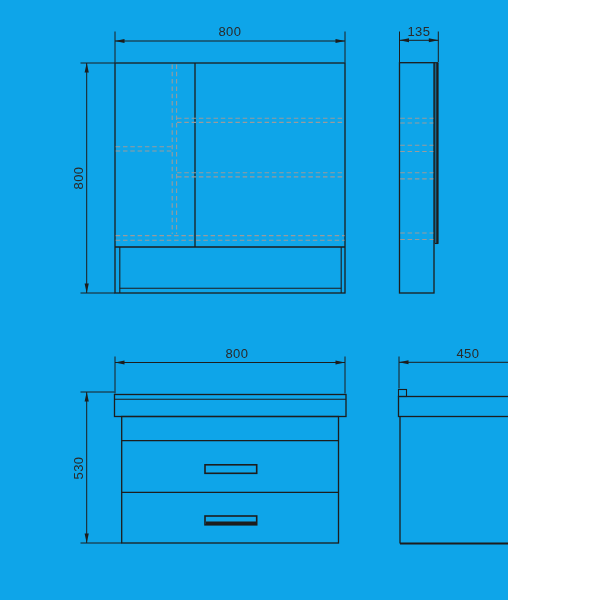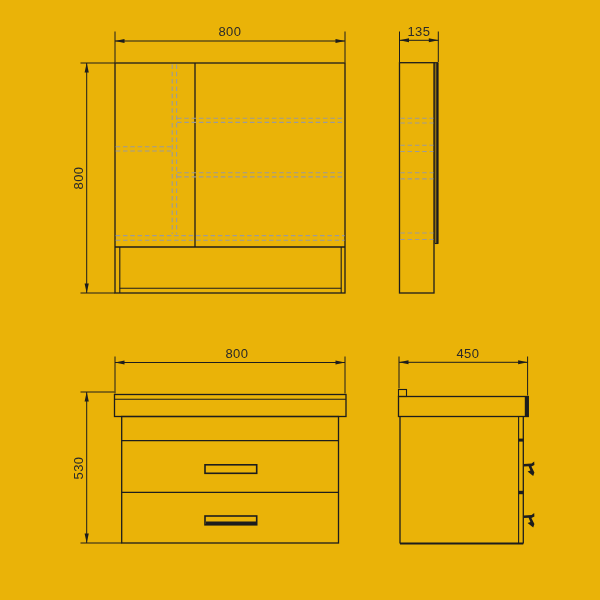--- a/index.html
+++ b/index.html
@@ -1,16 +1,16 @@
 <!DOCTYPE html>
 <html><head>
 <meta charset="utf-8">
 <style>
   html,body{margin:0;padding:0;background:#ffffff;}
-  .canvas{position:relative;width:600px;height:600px;background:#eab308;overflow:hidden;}
+  .canvas{position:relative;width:508px;height:600px;background:#0ea5e9;overflow:hidden;}
   svg{position:absolute;left:0;top:0;}
   .dim-text{
     font-family:"Liberation Sans", sans-serif;
     font-size:13px;
     letter-spacing:0.5px;
     fill:#2a2a2a;
   }
   .solid{stroke:#1d1d1d;fill:none;stroke-width:1.3;}
   .thin{stroke:#1d1d1d;fill:none;stroke-width:1.1;}
   .thick{stroke:#1d1d1d;fill:none;stroke-width:2.4;}

